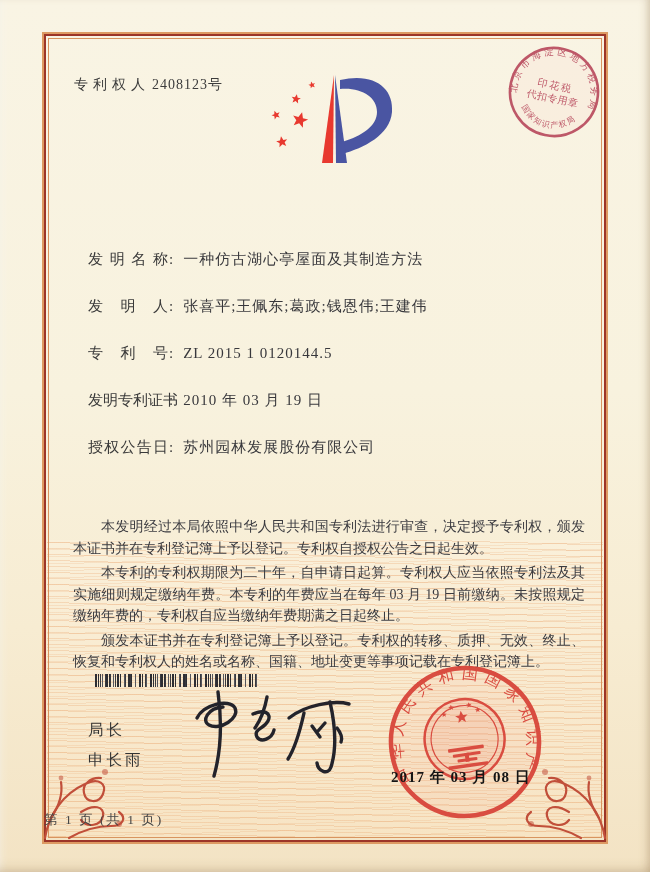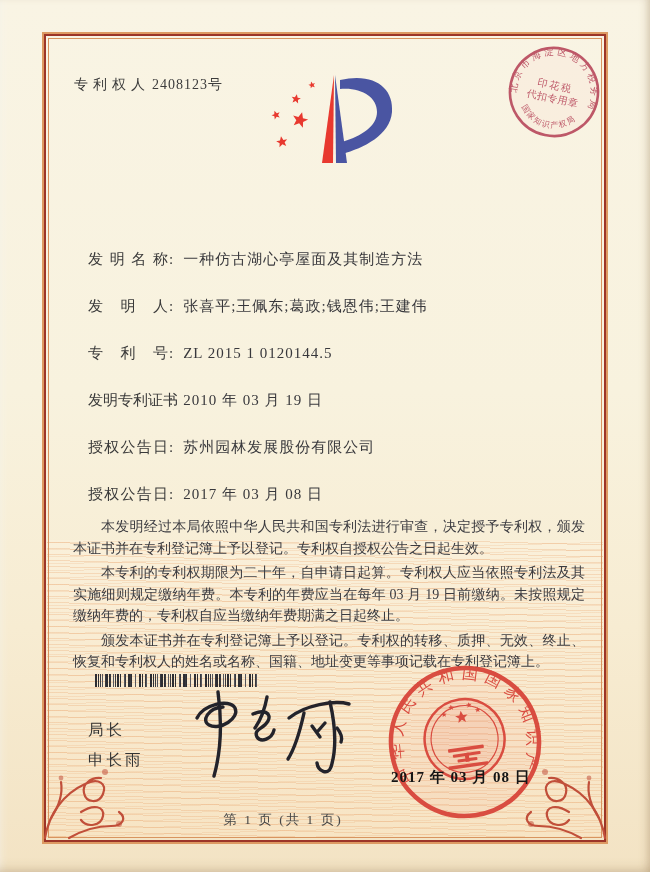--- a/index.html
+++ b/index.html
@@ -74,21 +74,21 @@
   .seal-date{
     position:absolute;left:391px;top:768px;z-index:5;
     font-size:15px;font-weight:600;color:#151515;letter-spacing:1px;white-space:nowrap;
   }
   .tax-stamp{
     position:absolute;left:506px;top:44px;width:96px;height:96px;z-index:4;
     transform:rotate(12deg);opacity:.92;
   }
   .footer{
     position:absolute;left:44px;top:811px;width:478px;z-index:2;
-    text-align:center;font-size:13.5px;color:#474747;letter-spacing:2px;
+    text-align:left;font-size:13.5px;color:#474747;letter-spacing:2px;
   }
   .corner{position:absolute;z-index:2;}
   .corner-left{left:39px;top:728px;}
   .corner-right{left:493px;top:728px;transform:scaleX(-1);}
   svg text{font-family:"Liberation Serif","DejaVu Serif",serif;}
 </style>
 </head>
 <body>
 
 <div class="photo">
@@ -129,23 +129,20 @@
     <span class="f-label">发明人</span><span class="f-colon">:</span><span class="f-value">张喜平;王佩东;葛政;钱恩伟;王建伟</span>
   </div>
   <div class="row r2">
     <span class="f-label">专利号</span><span class="f-colon">:</span><span class="f-value">ZL 2015 1 0120144.5</span>
   </div>
   <div class="row r3">
     <span class="f-label">发明专利证书</span><span class="f-colon">:</span><span class="f-value">2010 年 03 月 19 日</span>
   </div>
   <div class="row r4">
     <span class="f-label">授权公告日</span><span class="f-colon">:</span><span class="f-value">苏州园林发展股份有限公司</span>
-  </div>
-  <div class="row r5">
-    <span class="f-label">授权公告日</span><span class="f-colon">:</span><span class="f-value">2017 年 03 月 08 日</span>
   </div>
 
   <div class="body-text">
     <p>本发明经过本局依照中华人民共和国专利法进行审查，决定授予专利权，颁发本证书并在专利登记簿上予以登记。专利权自授权公告之日起生效。</p>
     <p>本专利的专利权期限为二十年，自申请日起算。专利权人应当依照专利法及其实施细则规定缴纳年费。本专利的年费应当在每年 03 月 19 日前缴纳。未按照规定缴纳年费的，专利权自应当缴纳年费期满之日起终止。</p>
     <p>颁发本证书并在专利登记簿上予以登记。专利权的转移、质押、无效、终止、恢复和专利权人的姓名或名称、国籍、地址变更等事项记载在专利登记簿上。</p>
   </div>
 
   <div class="barcode"></div>
 

